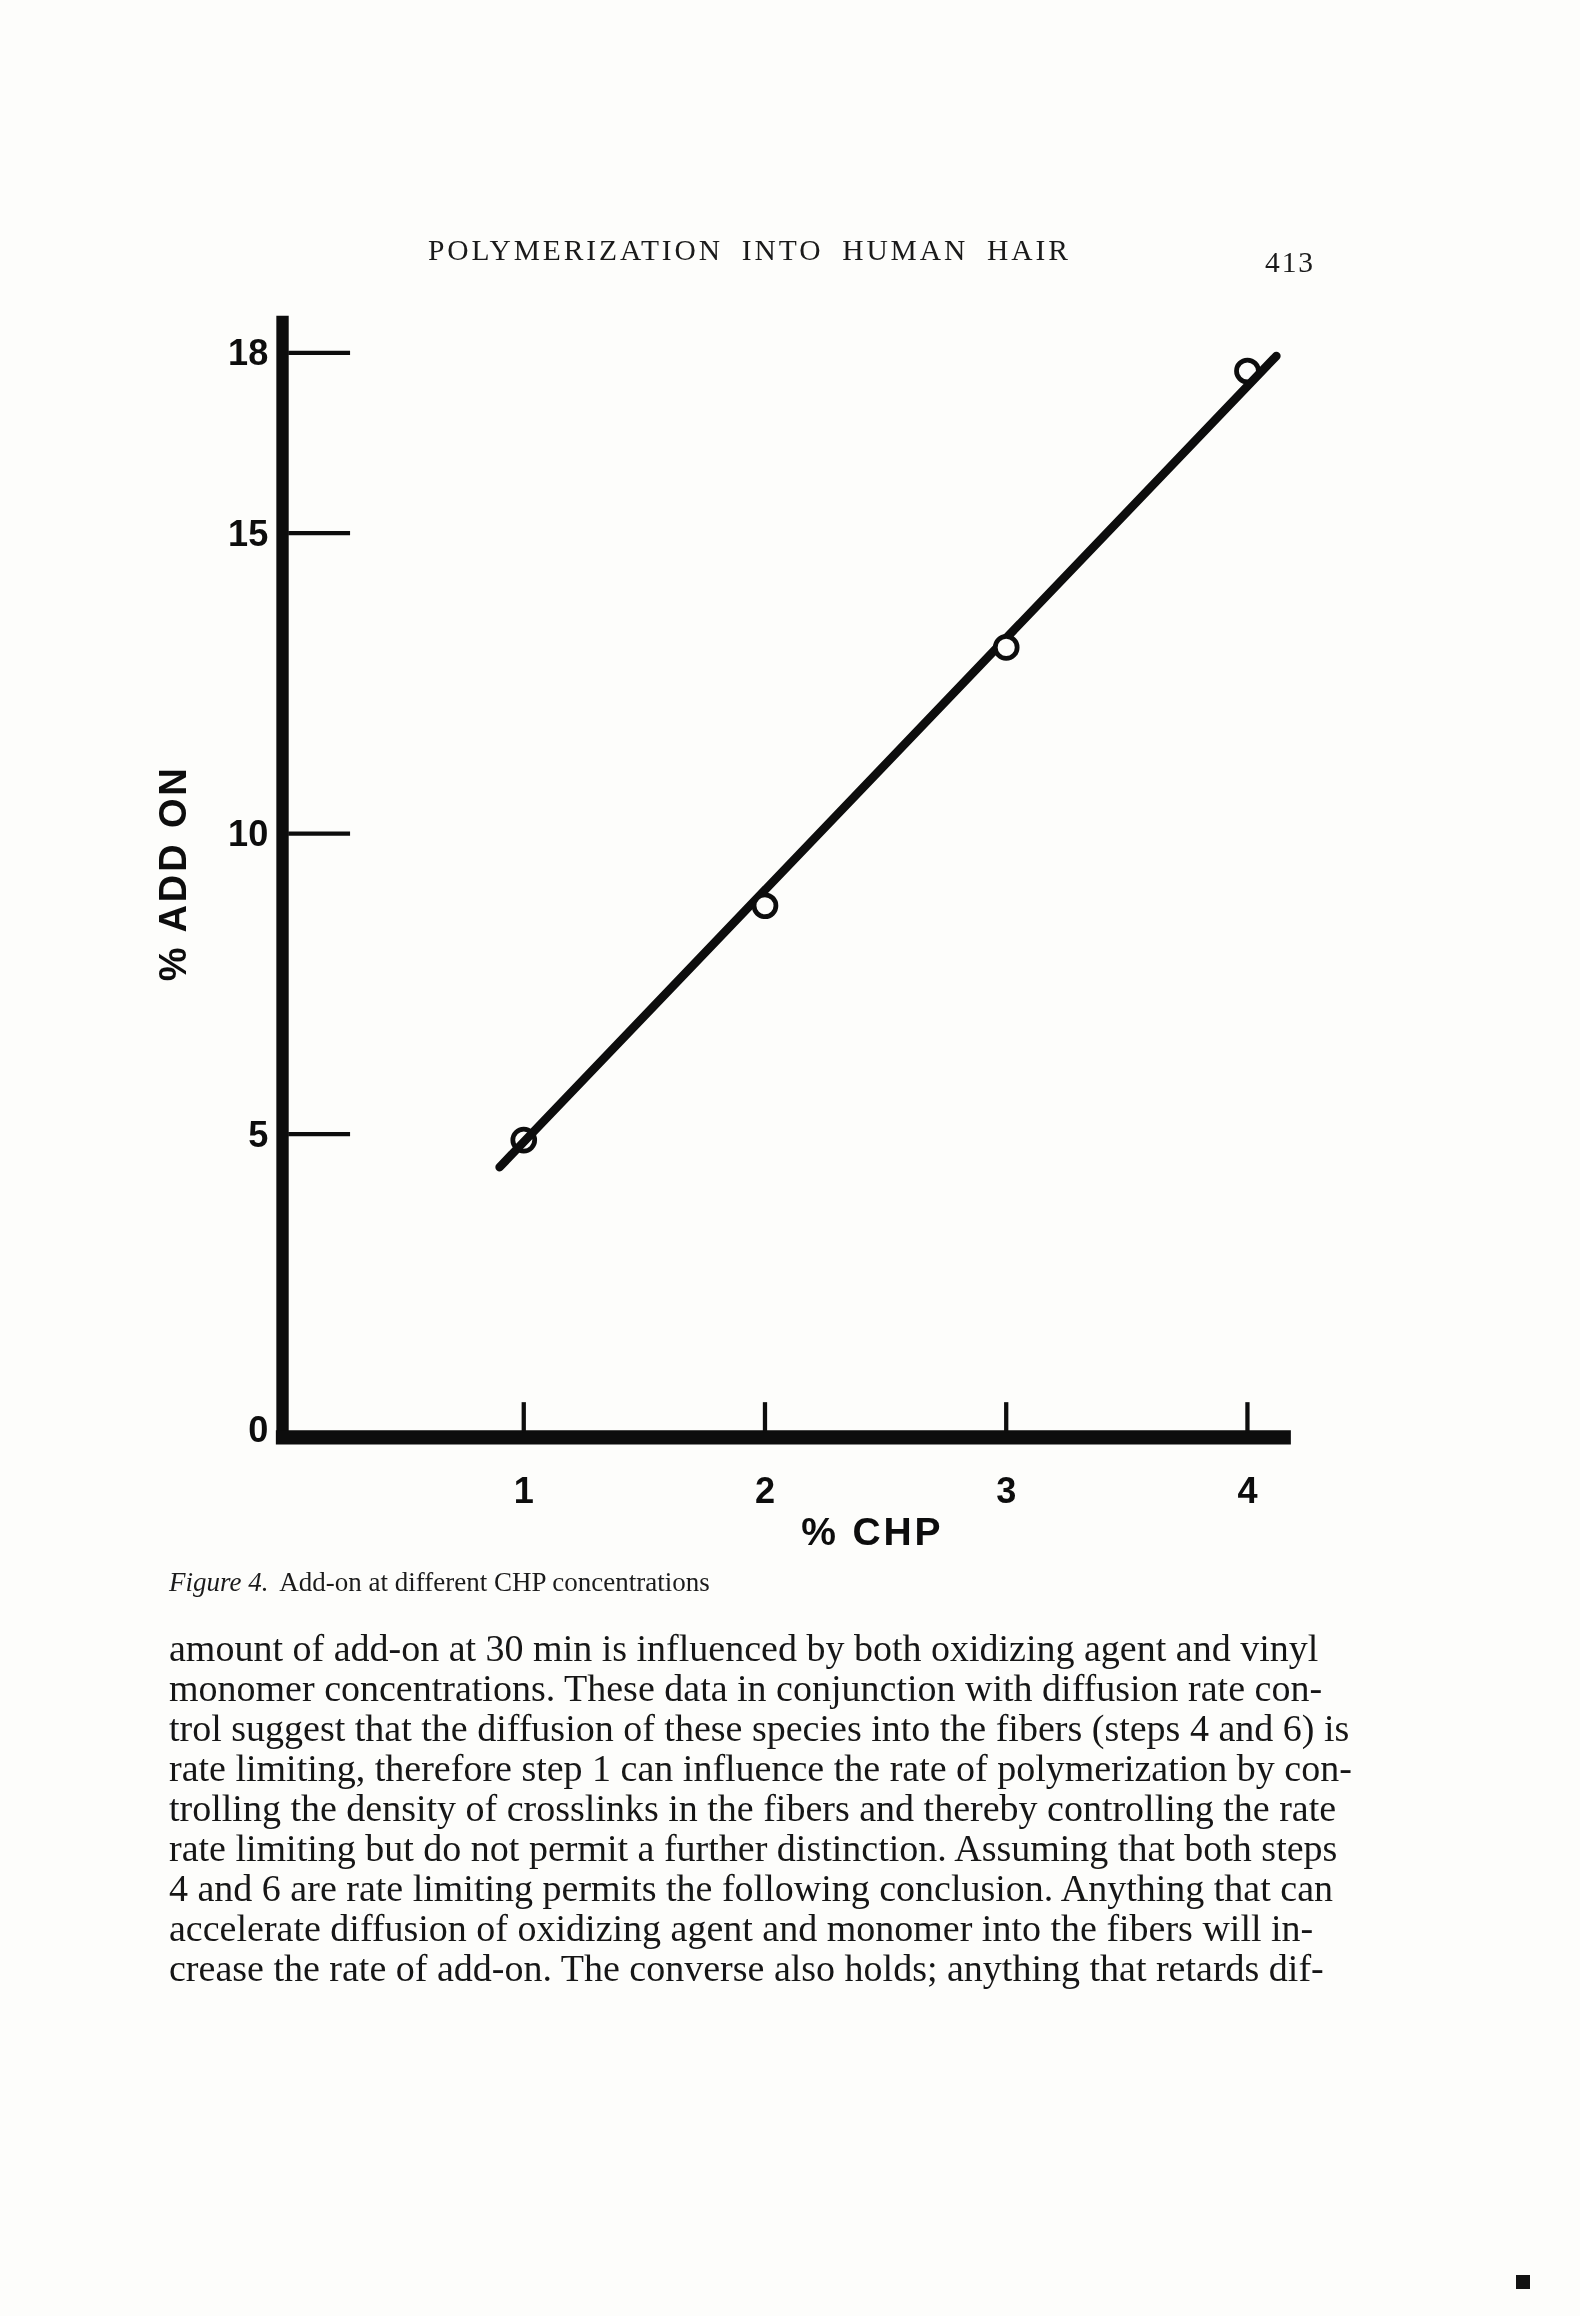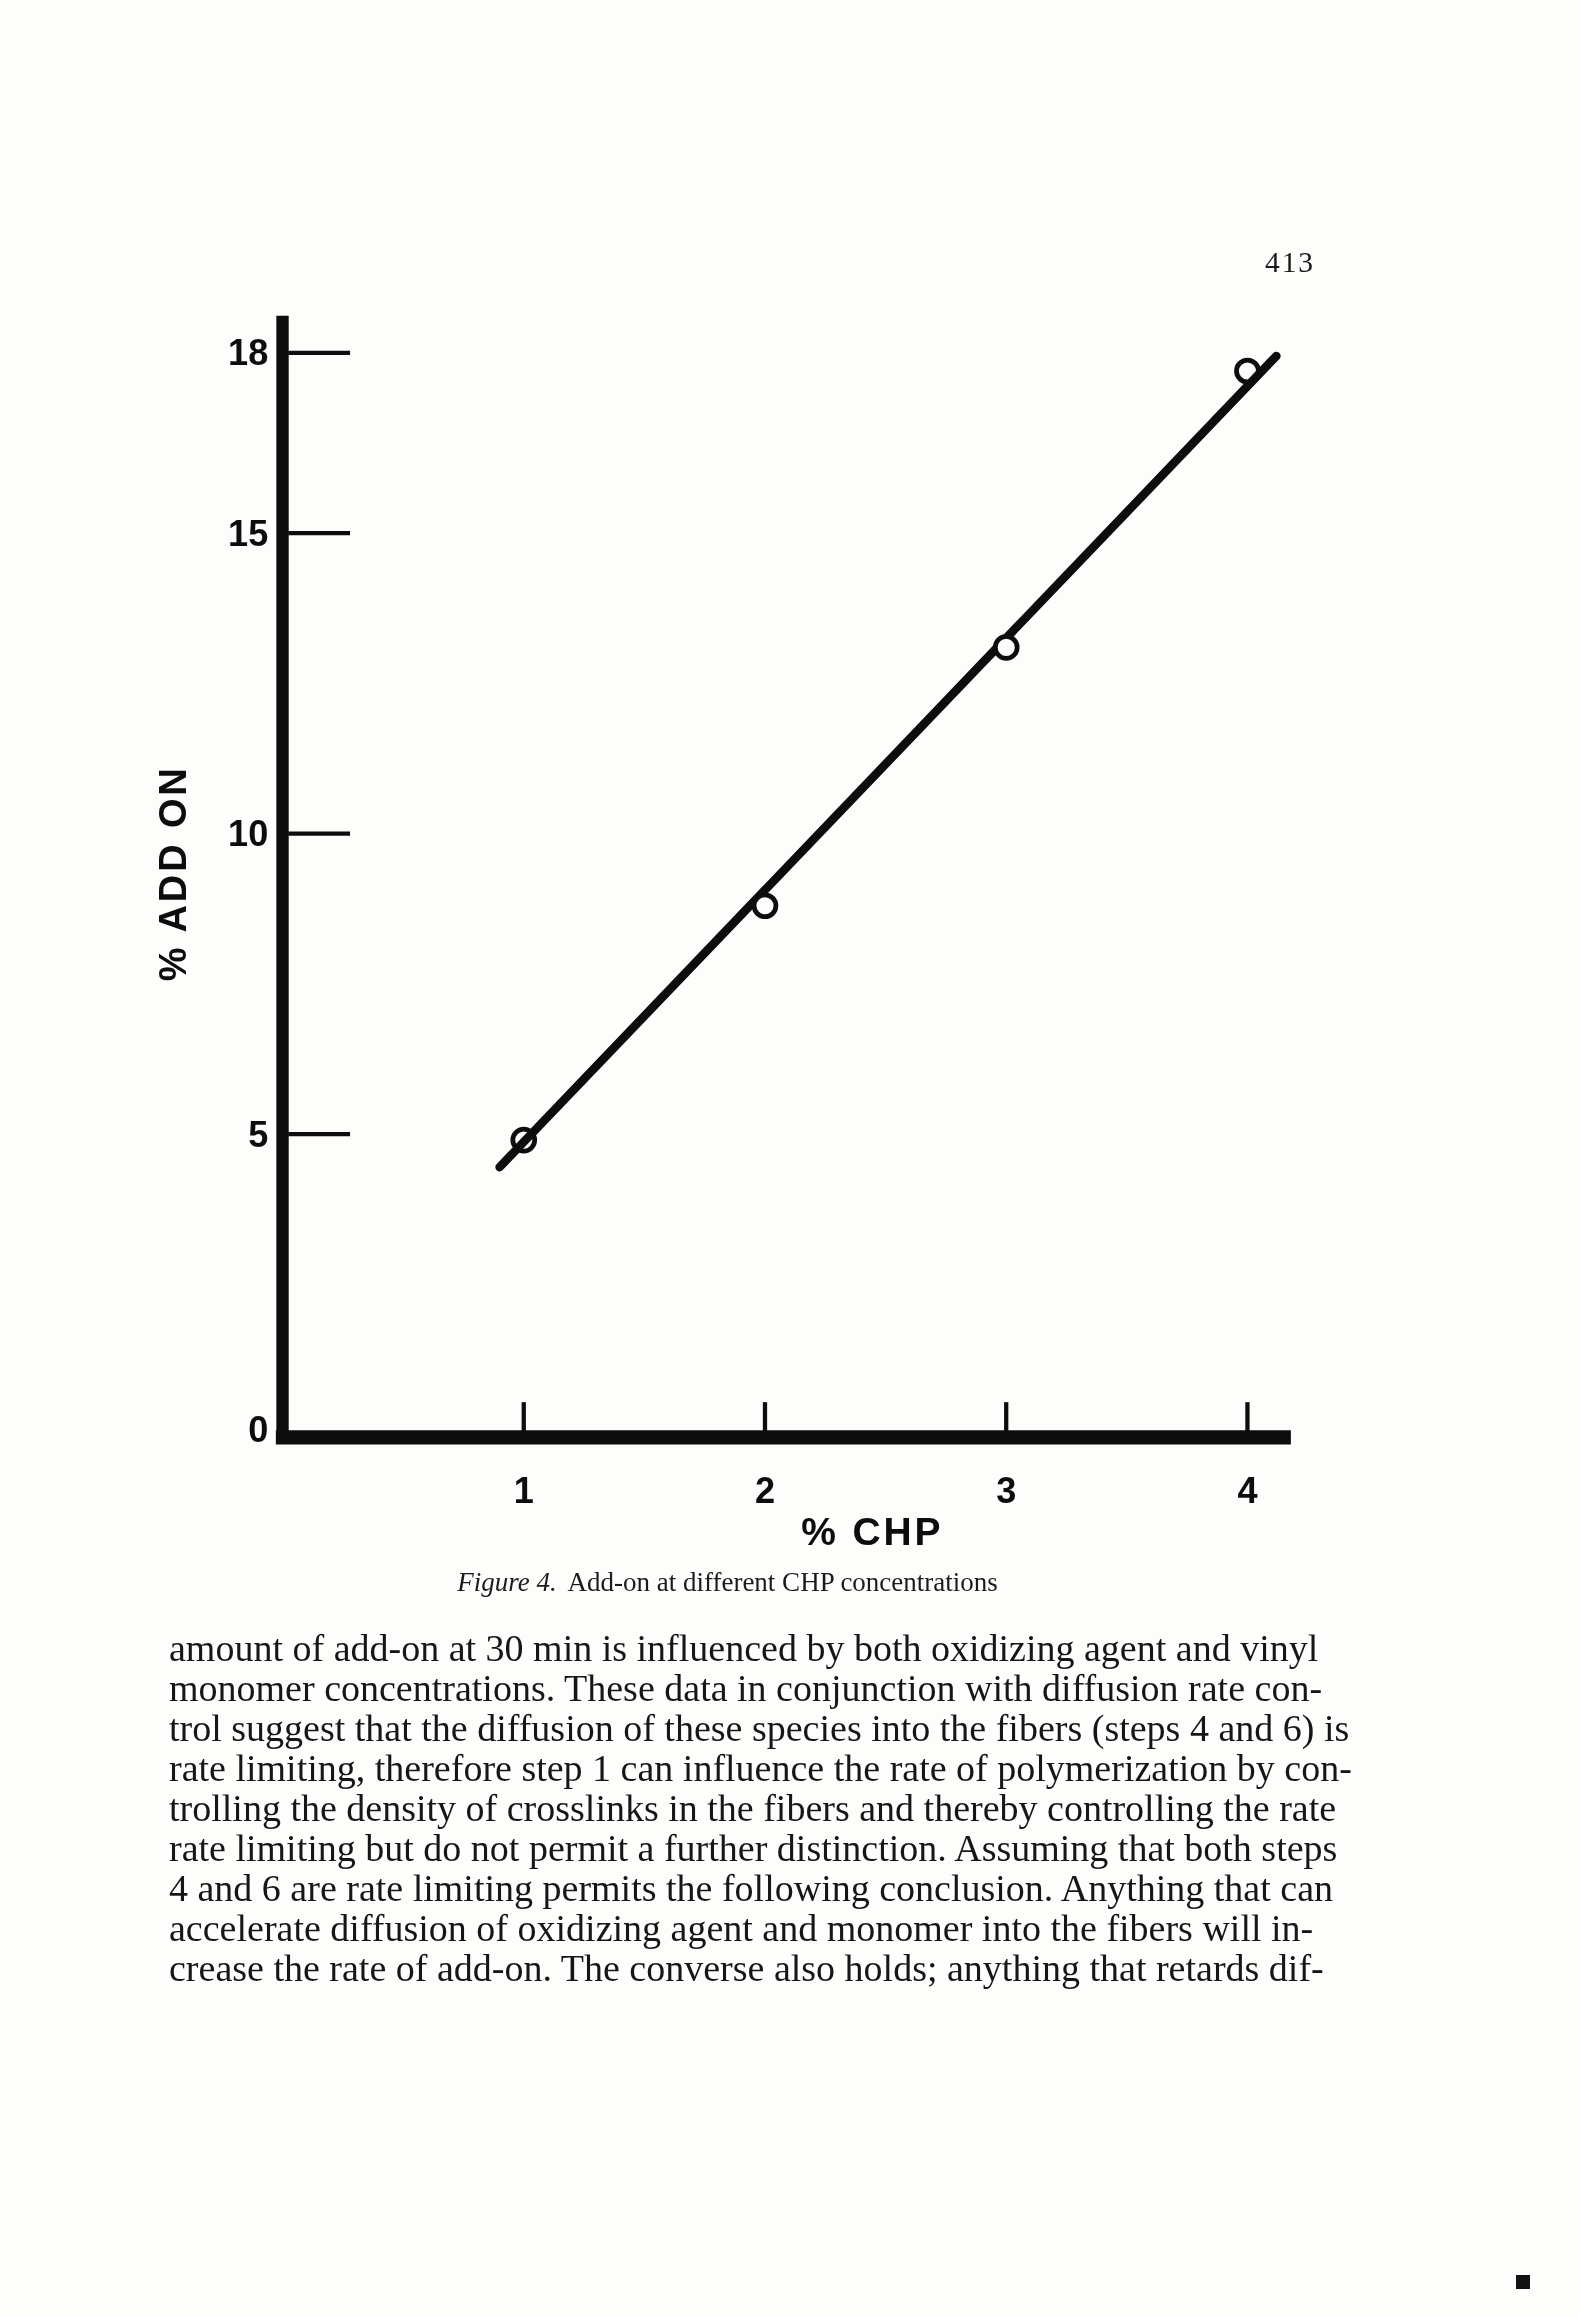--- a/index.html
+++ b/index.html
@@ -23,40 +23,41 @@
     font-family:"Liberation Sans","DejaVu Sans",sans-serif;
     font-weight:700;font-size:38px;
   }
   #chart .axis-title{
     font-family:"Liberation Sans","DejaVu Sans",sans-serif;
     font-weight:700;letter-spacing:3px;
   }
   #chart .axis-title.x{font-size:41px;}
   #chart .axis-title.y{font-size:40px;}
   
-  .caption{position:absolute;left:169px;top:1567px;width:1117px;text-align:center;
+  .caption{position:absolute;left:169px;top:1567px;width:1117px;
     font-family:"Liberation Serif","DejaVu Serif",serif;font-size:27px;color:#1b1b1b;}
   .cap-label{font-style:italic;margin-right:0.4em;}
   
   .body-text{position:absolute;left:169px;top:1628px;width:1117px;
     font-family:"Liberation Serif","DejaVu Serif",serif;font-size:38px;color:#161616;}
   .body-line{
     height:40px;line-height:40px;white-space:nowrap;
     text-align:justify;text-align-last:justify;
   }
   .body-line::after{content:"";display:inline-block;width:0;}
   
   .endmark{position:absolute;left:1516px;top:2275px;width:14.3px;height:14.3px;background:#121212;}
 </style>
 </head>
 <body>
 
 <div class="page">
 
   <div class="running-head">
+    <span class="rh-title">POLYMERIZATION INTO HUMAN HAIR</span>
     <span class="rh-page">413</span>
   </div>
 
   <svg id="chart" width="1581" height="1581" viewBox="0 0 1662 1662" xmlns="http://www.w3.org/2000/svg">
       <line x1="297" y1="332" x2="297" y2="1514" stroke="#0d0d0d" stroke-width="13"></line>
       <line x1="290" y1="1511" x2="1357" y2="1511" stroke="#0d0d0d" stroke-width="15"></line>
       <text x="282" y="1503" text-anchor="end" dominant-baseline="central" class="tick-label">0</text>
       <line x1="303" y1="1192.1823056300268" x2="368" y2="1192.1823056300268" stroke="#0d0d0d" stroke-width="4.5"></line>
       <text x="282" y="1192.1823056300268" text-anchor="end" dominant-baseline="central" class="tick-label">5</text>
       <line x1="303" y1="876.3646112600536" x2="368" y2="876.3646112600536" stroke="#0d0d0d" stroke-width="4.5"></line>

